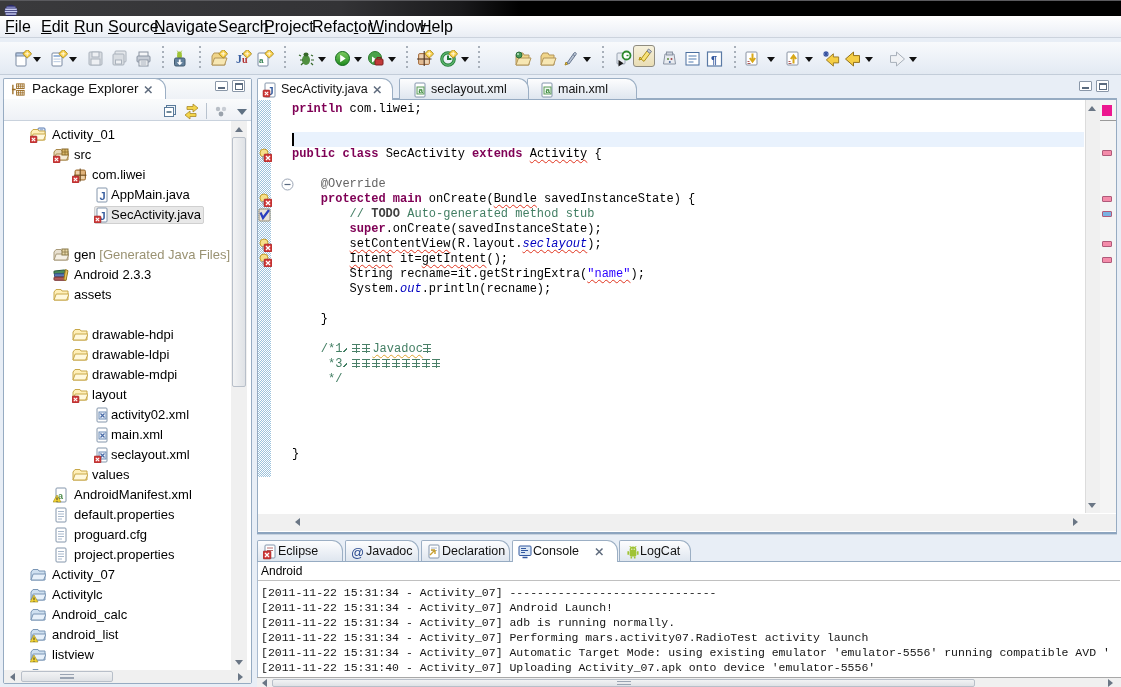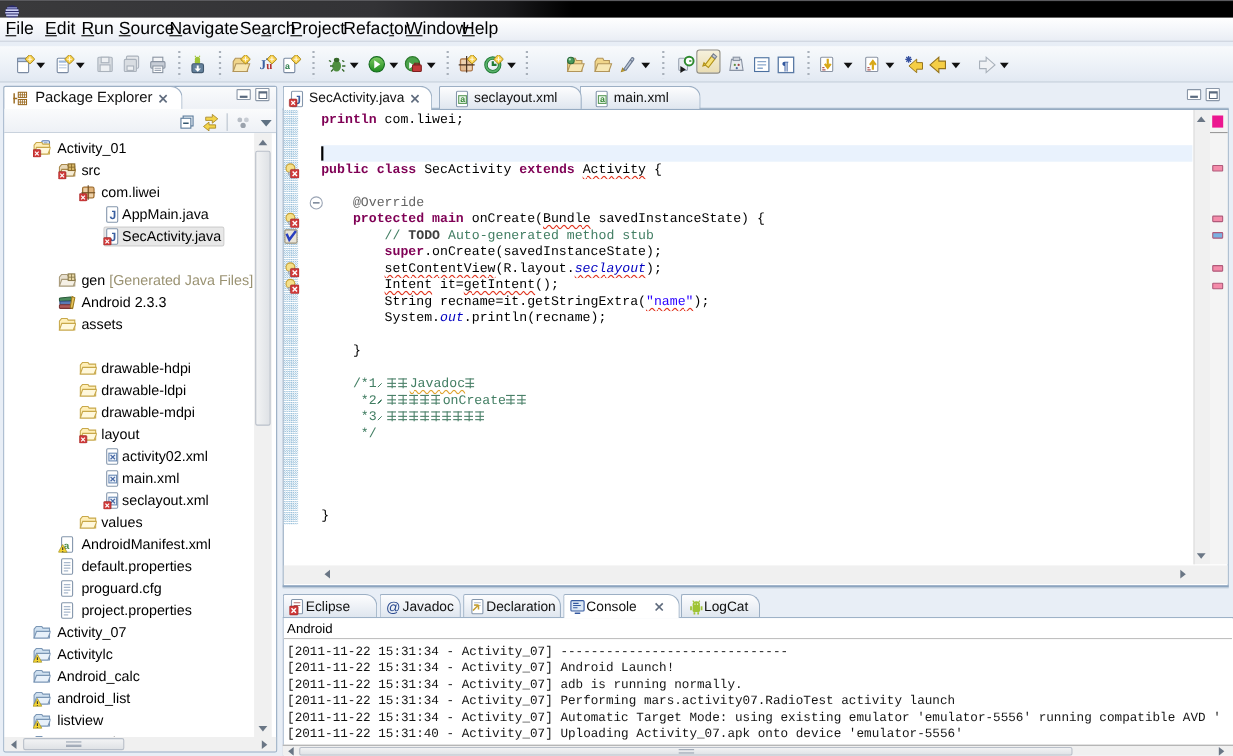--- a/index.html
+++ b/index.html
@@ -645,21 +645,20 @@
 <div>        <span class="cm">// <span class="td">TODO</span> Auto-generated method stub</span></div>
 <div>        <span class="kw">super</span>.onCreate(savedInstanceState);</div>
 <div>        <span class="we">setContentView</span>(R.layout.<span class="sf we">seclayout</span>);</div>
 <div>        <span class="we">Intent</span> it=<span class="we">getIntent</span>();</div>
 <div>        String recname=it.getStringExtra(<span class="st we">"name"</span>);</div>
 <div>        System.<span class="sf">out</span>.println(recname);</div>
 <div>&nbsp;</div>
 <div>    }</div>
 <div>&nbsp;</div>
 <div>    <span class="cm">/*1<span class="cjd"></span><span class="cj"></span><span class="cj"></span><span class="wo">Javadoc</span><span class="cj"></span></span></div>
-<div>     <span class="cm">*2<span class="cjd"></span><span class="cj"></span><span class="cj"></span><span class="cj"></span><span class="cj"></span><span class="cj"></span>onCreate<span class="cj"></span><span class="cj"></span></span></div>
 <div>     <span class="cm">*3<span class="cjd"></span><span class="cj"></span><span class="cj"></span><span class="cj"></span><span class="cj"></span><span class="cj"></span><span class="cj"></span><span class="cj"></span><span class="cj"></span><span class="cj"></span></span></div>
 <div>     <span class="cm">*/</span></div>
 <div>&nbsp;</div>
 <div>&nbsp;</div>
 <div>&nbsp;</div>
 <div>&nbsp;</div>
 <div>}</div>
 </div>
 <div class="sbtrack abs" style="left:1085px;top:100px;width:15px;height:413px;border-left:1px solid #dcdcdc"></div>
 <div class="arr" style="left:1088px;top:106px;border-left:4px solid transparent;border-right:4px solid transparent;border-bottom:5px solid #6a7685"></div>

